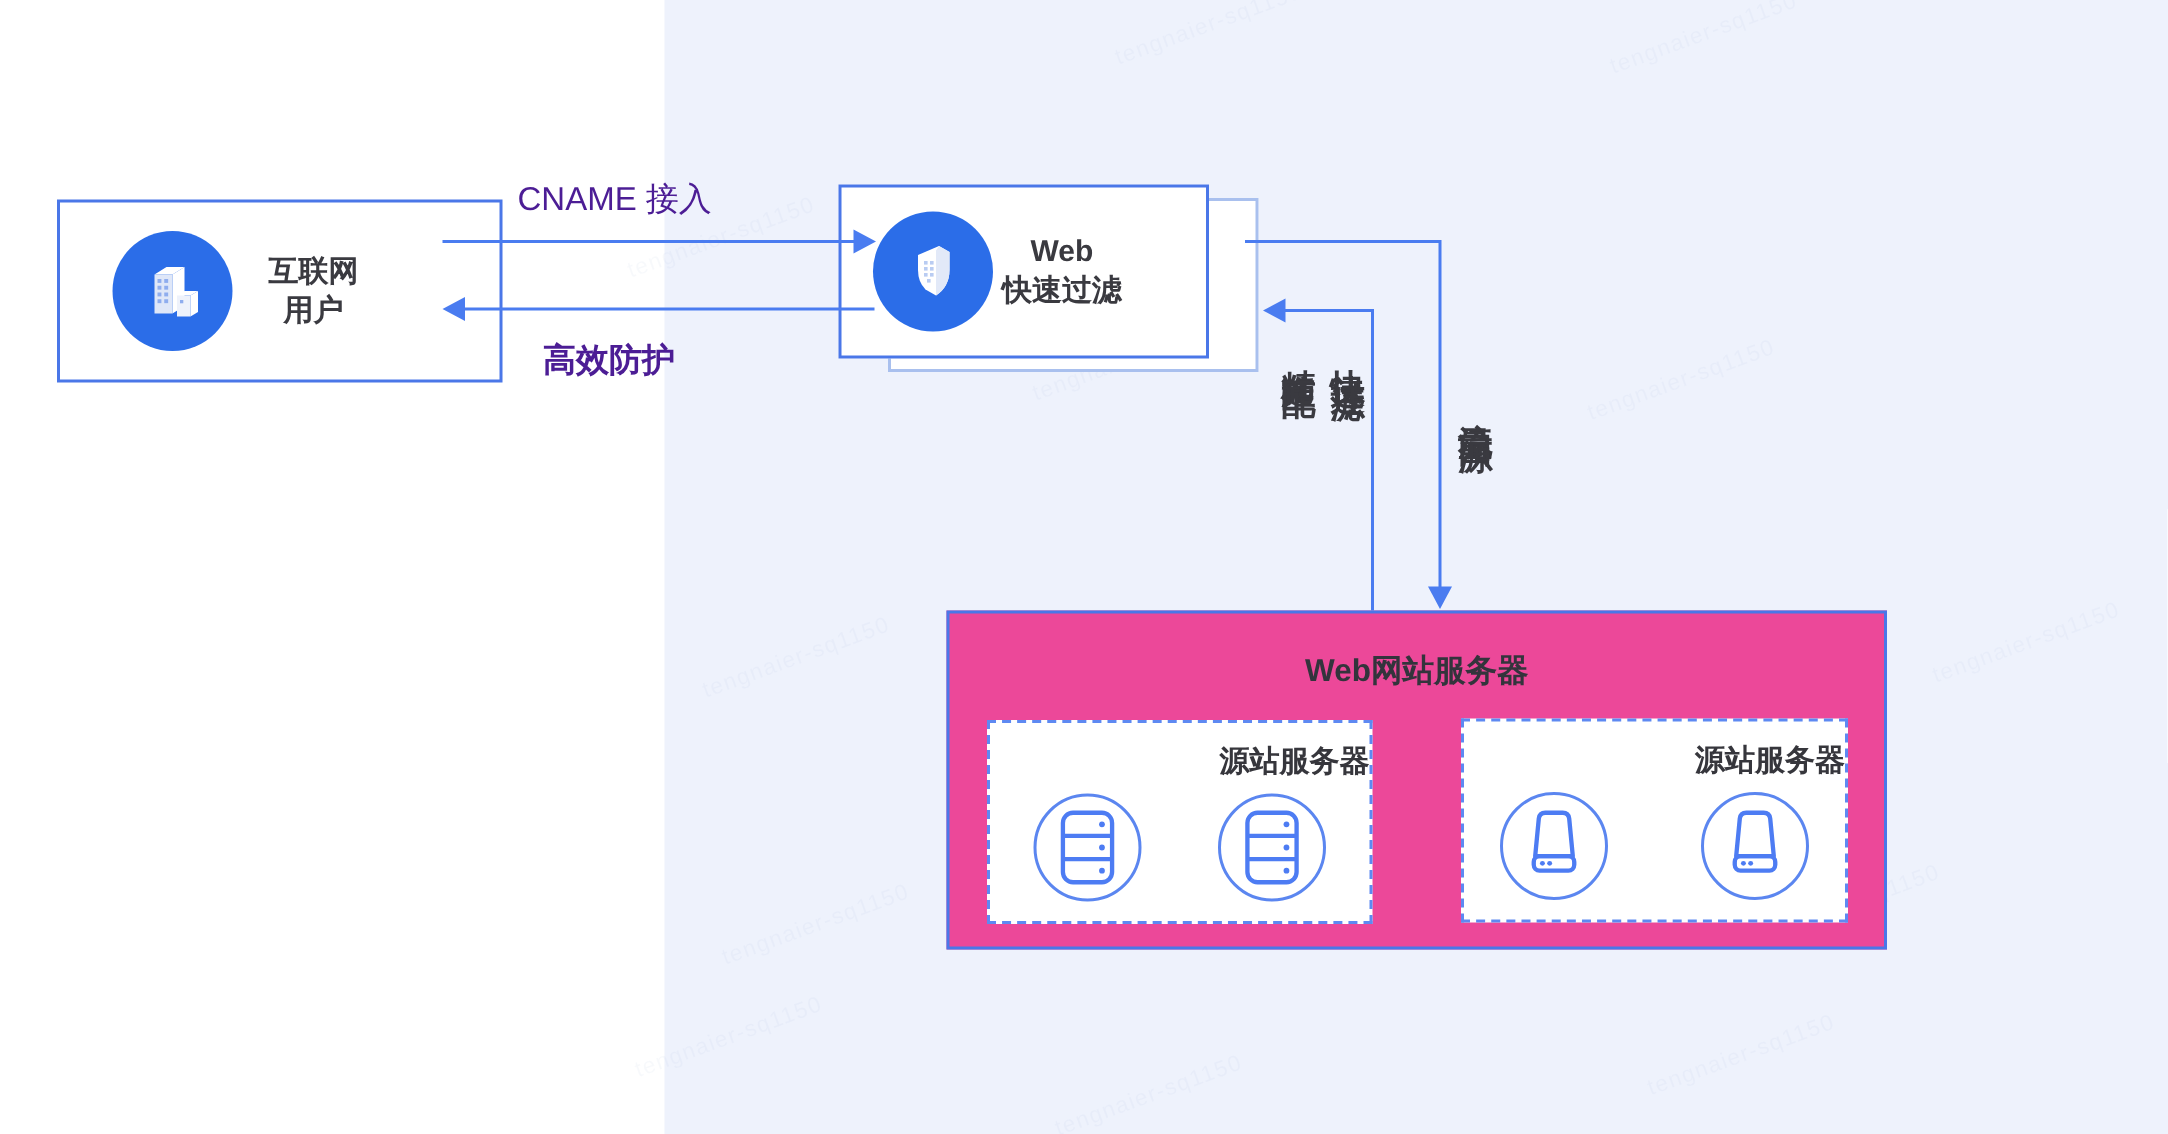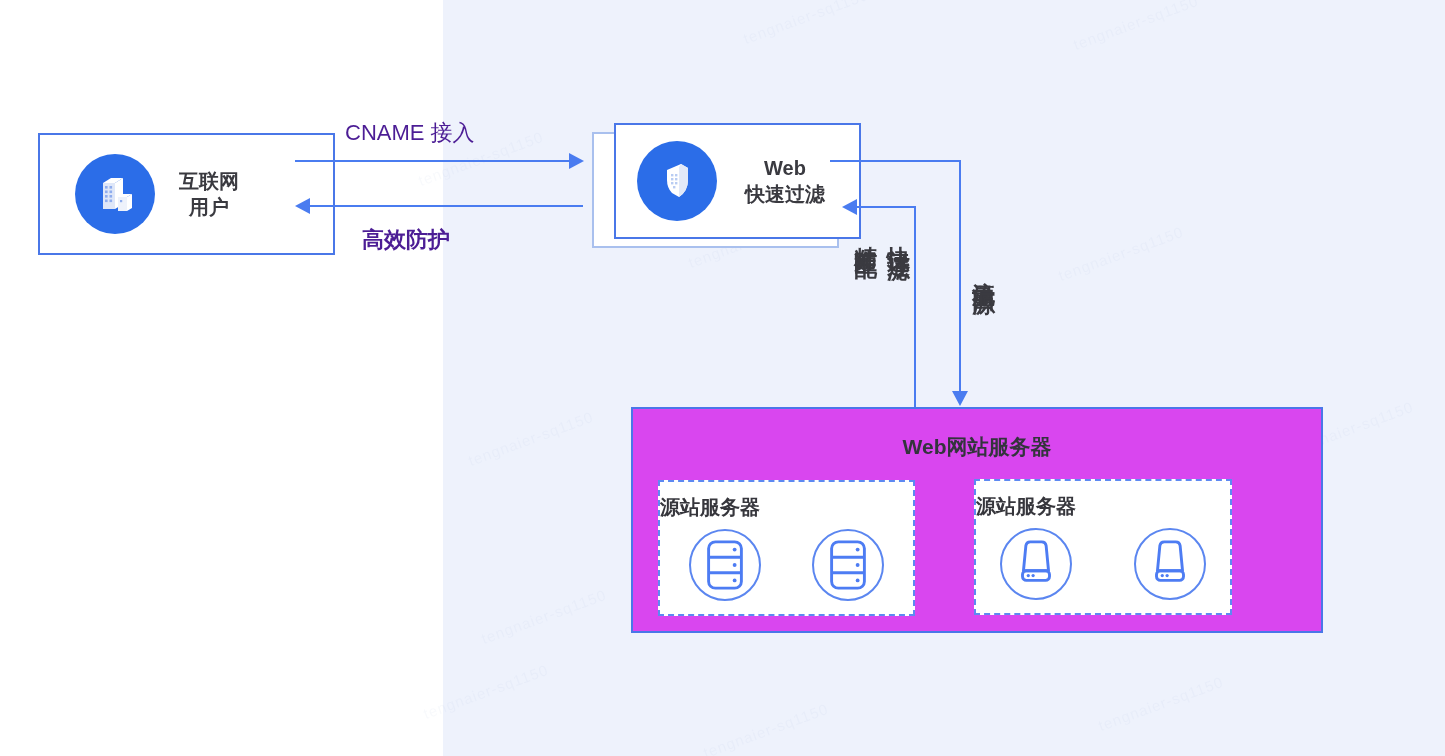--- a/index.html
+++ b/index.html
@@ -22,31 +22,31 @@
   }
   .node-label{font-size:20px;font-weight:600;line-height:1.3;text-align:center;color:#3a3a40;}
   .edge-label{position:absolute;font-size:22px;font-weight:500;color:#4c1d95;white-space:nowrap;z-index:4;}
   .edge-label.bold{font-weight:600;}
   .v-label{
     position:absolute;writing-mode:vertical-rl;text-orientation:upright;
     font-size:23px;font-weight:600;letter-spacing:4px;color:#3a3a40;z-index:4;white-space:nowrap;
   }
   .arrows{position:absolute;left:0;top:0;z-index:5;pointer-events:none;}
   .server-group{
-    position:absolute;left:631px;top:407px;width:692px;height:226px;
-    background:#d946ef;border:2px solid #4a77e8;box-sizing:border-box;z-index:3;padding-left:24px;
+    position:absolute;left:631px;top:407px;width:627px;height:226px;
+    background:#ec4899;border:2px solid #4a77e8;box-sizing:border-box;z-index:3;padding-left:24px;
   }
   .server-group-title{
     position:absolute;left:0;top:24px;width:100%;text-align:center;
     font-size:21px;font-weight:600;color:#33343c;
   }
   .origin-box{
     position:absolute;border:2px dashed #5e89f2;box-sizing:border-box;background:#ffffff;
   }
-  .origin-label{margin-top:12px;text-align:left;font-size:20px;font-weight:600;color:#36363c;}
+  .origin-label{margin-top:12px;text-align:right;font-size:20px;font-weight:600;color:#36363c;}
   .origin-icons{display:flex;justify-content:center;margin-top:8px;}
   .outline-circle{
     width:72px;height:72px;border-radius:50%;border:2px solid #5b86f0;box-sizing:border-box;
     display:flex;align-items:center;justify-content:center;flex:0 0 auto;
   }
   .gap-51{gap:51px;}
   .gap-62{gap:62px;}
 </style>
 </head>
 <body>
@@ -90,21 +90,21 @@
         <rect x="28" y="29" width="2.2" height="2.2" fill="#8fadee"></rect>
       </svg>
     </div>
     <div class="node-label">
       <div>互联网</div>
       <div>用户</div>
     </div>
   </div>
 
   <div class="shadow-box" style="left:592px;top:132px;width:247px;height:116px;"></div>
-  <div class="node-box" style="left:614px;top:123px;width:247px;height:116px;padding-left:21px;gap:28px;">
+  <div class="node-box" style="left:559px;top:123px;width:247px;height:116px;padding-left:21px;gap:6px;">
     <div class="icon-circle">
       <svg width="46" height="46" viewBox="0 0 46 46">
         <path d="M13 12 L27 6 L34 10 L34 22 Q34 33 25 39 L18 35 Q13 30 13 22 Z" fill="#ffffff"></path>
         <path d="M27 6 L34 10 L34 22 Q34 33 25 39 L25 9 Z" fill="#e2e9f8"></path>
         <g fill="#b9ccf2">
           <rect x="17" y="16" width="2.4" height="2.4"></rect>
             <rect x="21" y="16" width="2.4" height="2.4"></rect>
           <rect x="17" y="20" width="2.4" height="2.4"></rect>
             <rect x="21" y="20" width="2.4" height="2.4"></rect>
           <rect x="17" y="24" width="2.4" height="2.4"></rect>

